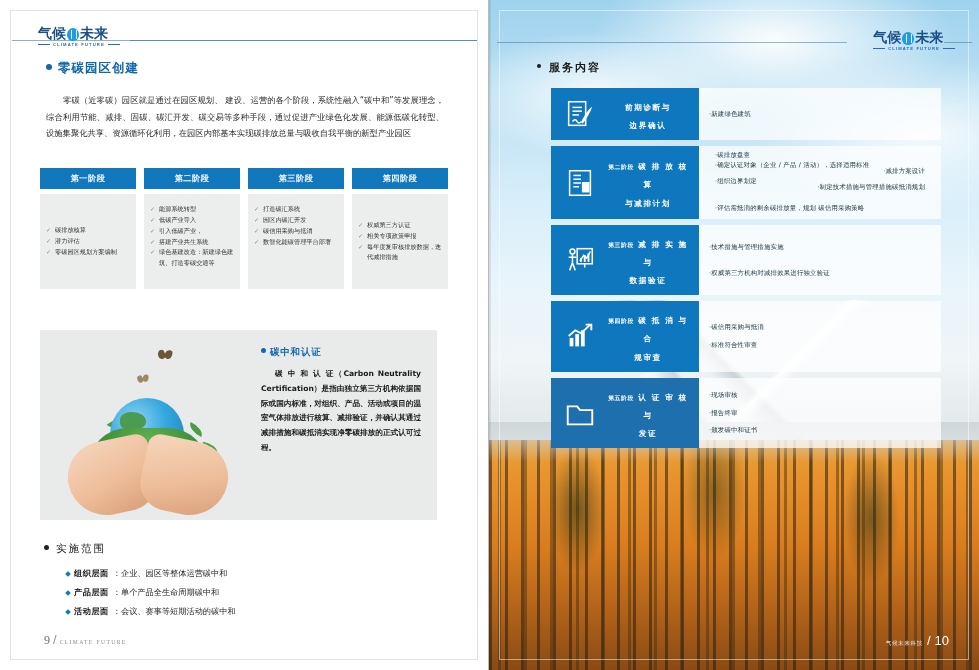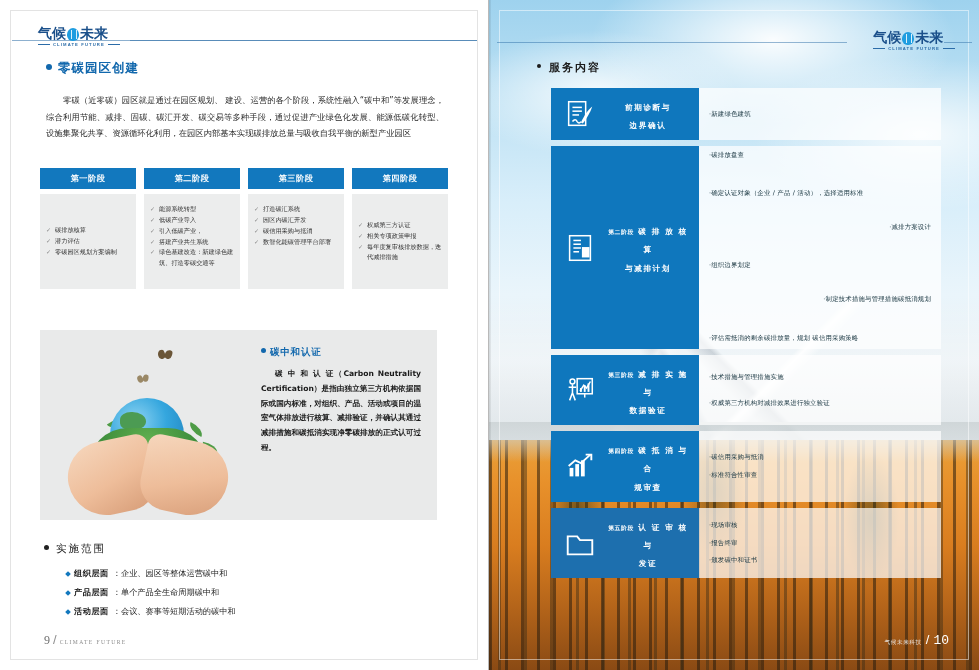--- a/index.html
+++ b/index.html
@@ -268,33 +268,33 @@
     font-family:"DejaVu Sans", sans-serif;
   }
   .proc-right{
     flex:1; background:rgba(255,255,255,.72);
     padding: 9px 10px; display:flex; flex-direction:column; justify-content:center;
   }
   .proc-bullet{
     font-size:6.4px; color:#17343f; line-height:1.95; letter-spacing:.2px;
     font-family:"DejaVu Sans", sans-serif; white-space:nowrap;
   }
-  .proc-right.dense{ padding: 5px 10px; justify-content:flex-start; position:relative;gap:28px;}
+  .proc-right.dense{ padding: 5px 16px; justify-content:flex-start; position:relative;}
   .proc-right.dense .proc-bullet{ line-height:1.55; }
   .proc-right.dense .tight { margin-top:-4px;text-align:right; }
-  .proc-right.dense .gap { margin-top:1px; }
+  .proc-right.dense .gap { margin-top:11px; }
 
   .folio-right{
     position:absolute; right:30px; bottom:22px; display:flex; align-items:baseline; gap:4px;
     color:#fff;
   }
   .folio-right .brand{ font-size:5.6px; letter-spacing:.6px; color:#f2f2f2; opacity:.9;
      font-family:"DejaVu Sans", sans-serif;}
   .folio-right .slash{ font-size:13px; color:#fff; }
-  .folio-right .num{ font-size:13px; color:#fff; font-family:Liberation Mono, monospace;}
+  .folio-right .num{ font-size:13px; color:#fff; font-family:Liberation Sans, sans-serif;}
 
   .spine{
     position:absolute; left:488px; top:0; width:3px; height:670px;
     background:linear-gradient(90deg, rgba(0,0,0,.16), rgba(0,0,0,.05));
   }
 </style>
 </head>
 <body>
 
 <div class="spread">

